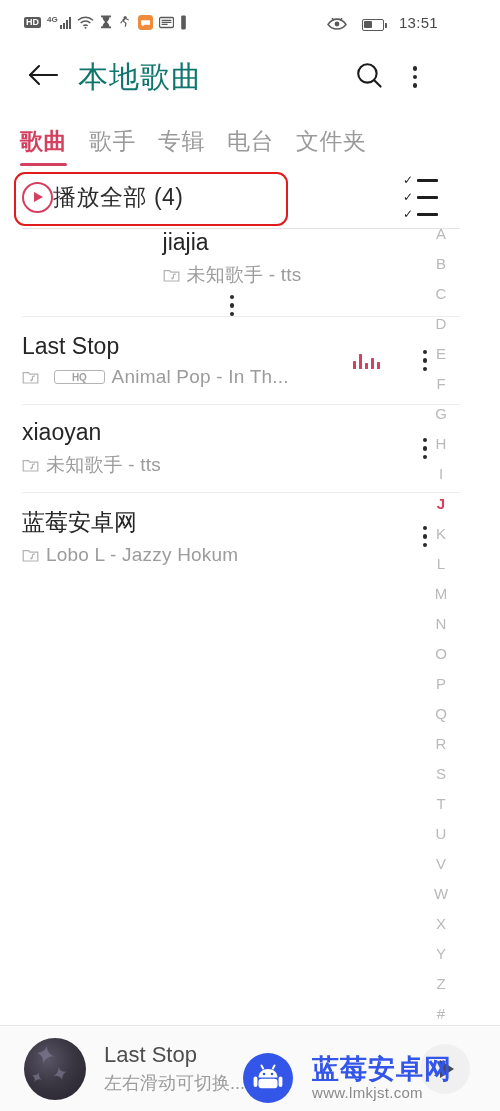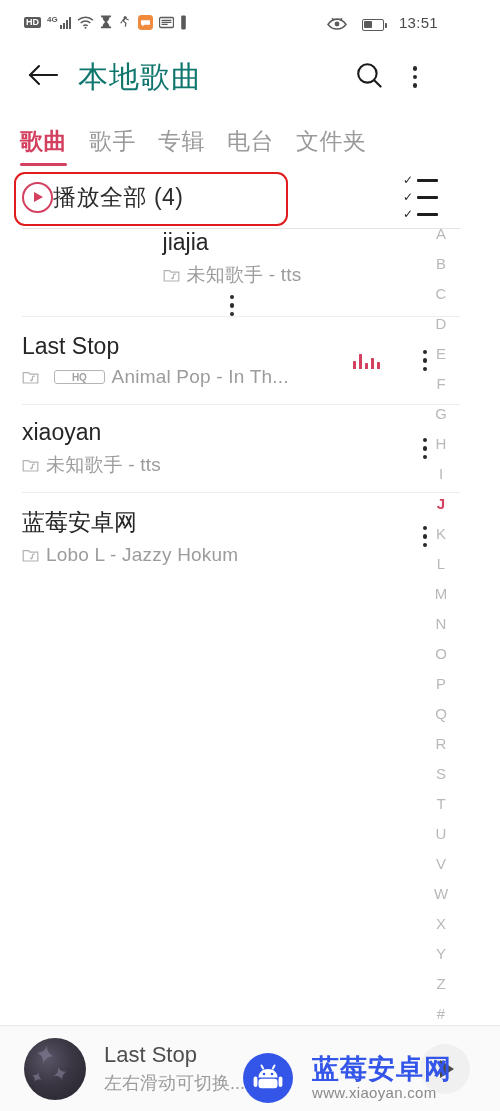--- a/index.html
+++ b/index.html
@@ -460,17 +460,17 @@
         <path d="M7.5 16.5c0-5.2 4.3-8.6 9.5-8.6s9.5 3.4 9.5 8.6H7.5z"></path>
         <rect x="7.5" y="17.8" width="19" height="9.4" rx="3"></rect>
         <rect x="2.6" y="15.6" width="3.8" height="10.4" rx="1.9"></rect>
         <rect x="27.6" y="15.6" width="3.8" height="10.4" rx="1.9"></rect>
         <circle cx="13" cy="13" r="1.3" fill="#3355e8"></circle>
         <circle cx="21" cy="13" r="1.3" fill="#3355e8"></circle>
       </svg>
     </div>
     <div class="wm-txt">
       <span class="wm-cn">蓝莓安卓网</span>
-      <span class="wm-url">www.xiaoyan.com</span>
+      <span class="wm-url">www.lmkjst.com</span>
     </div>
   </div>
 
 </div>
 
 </body></html>

